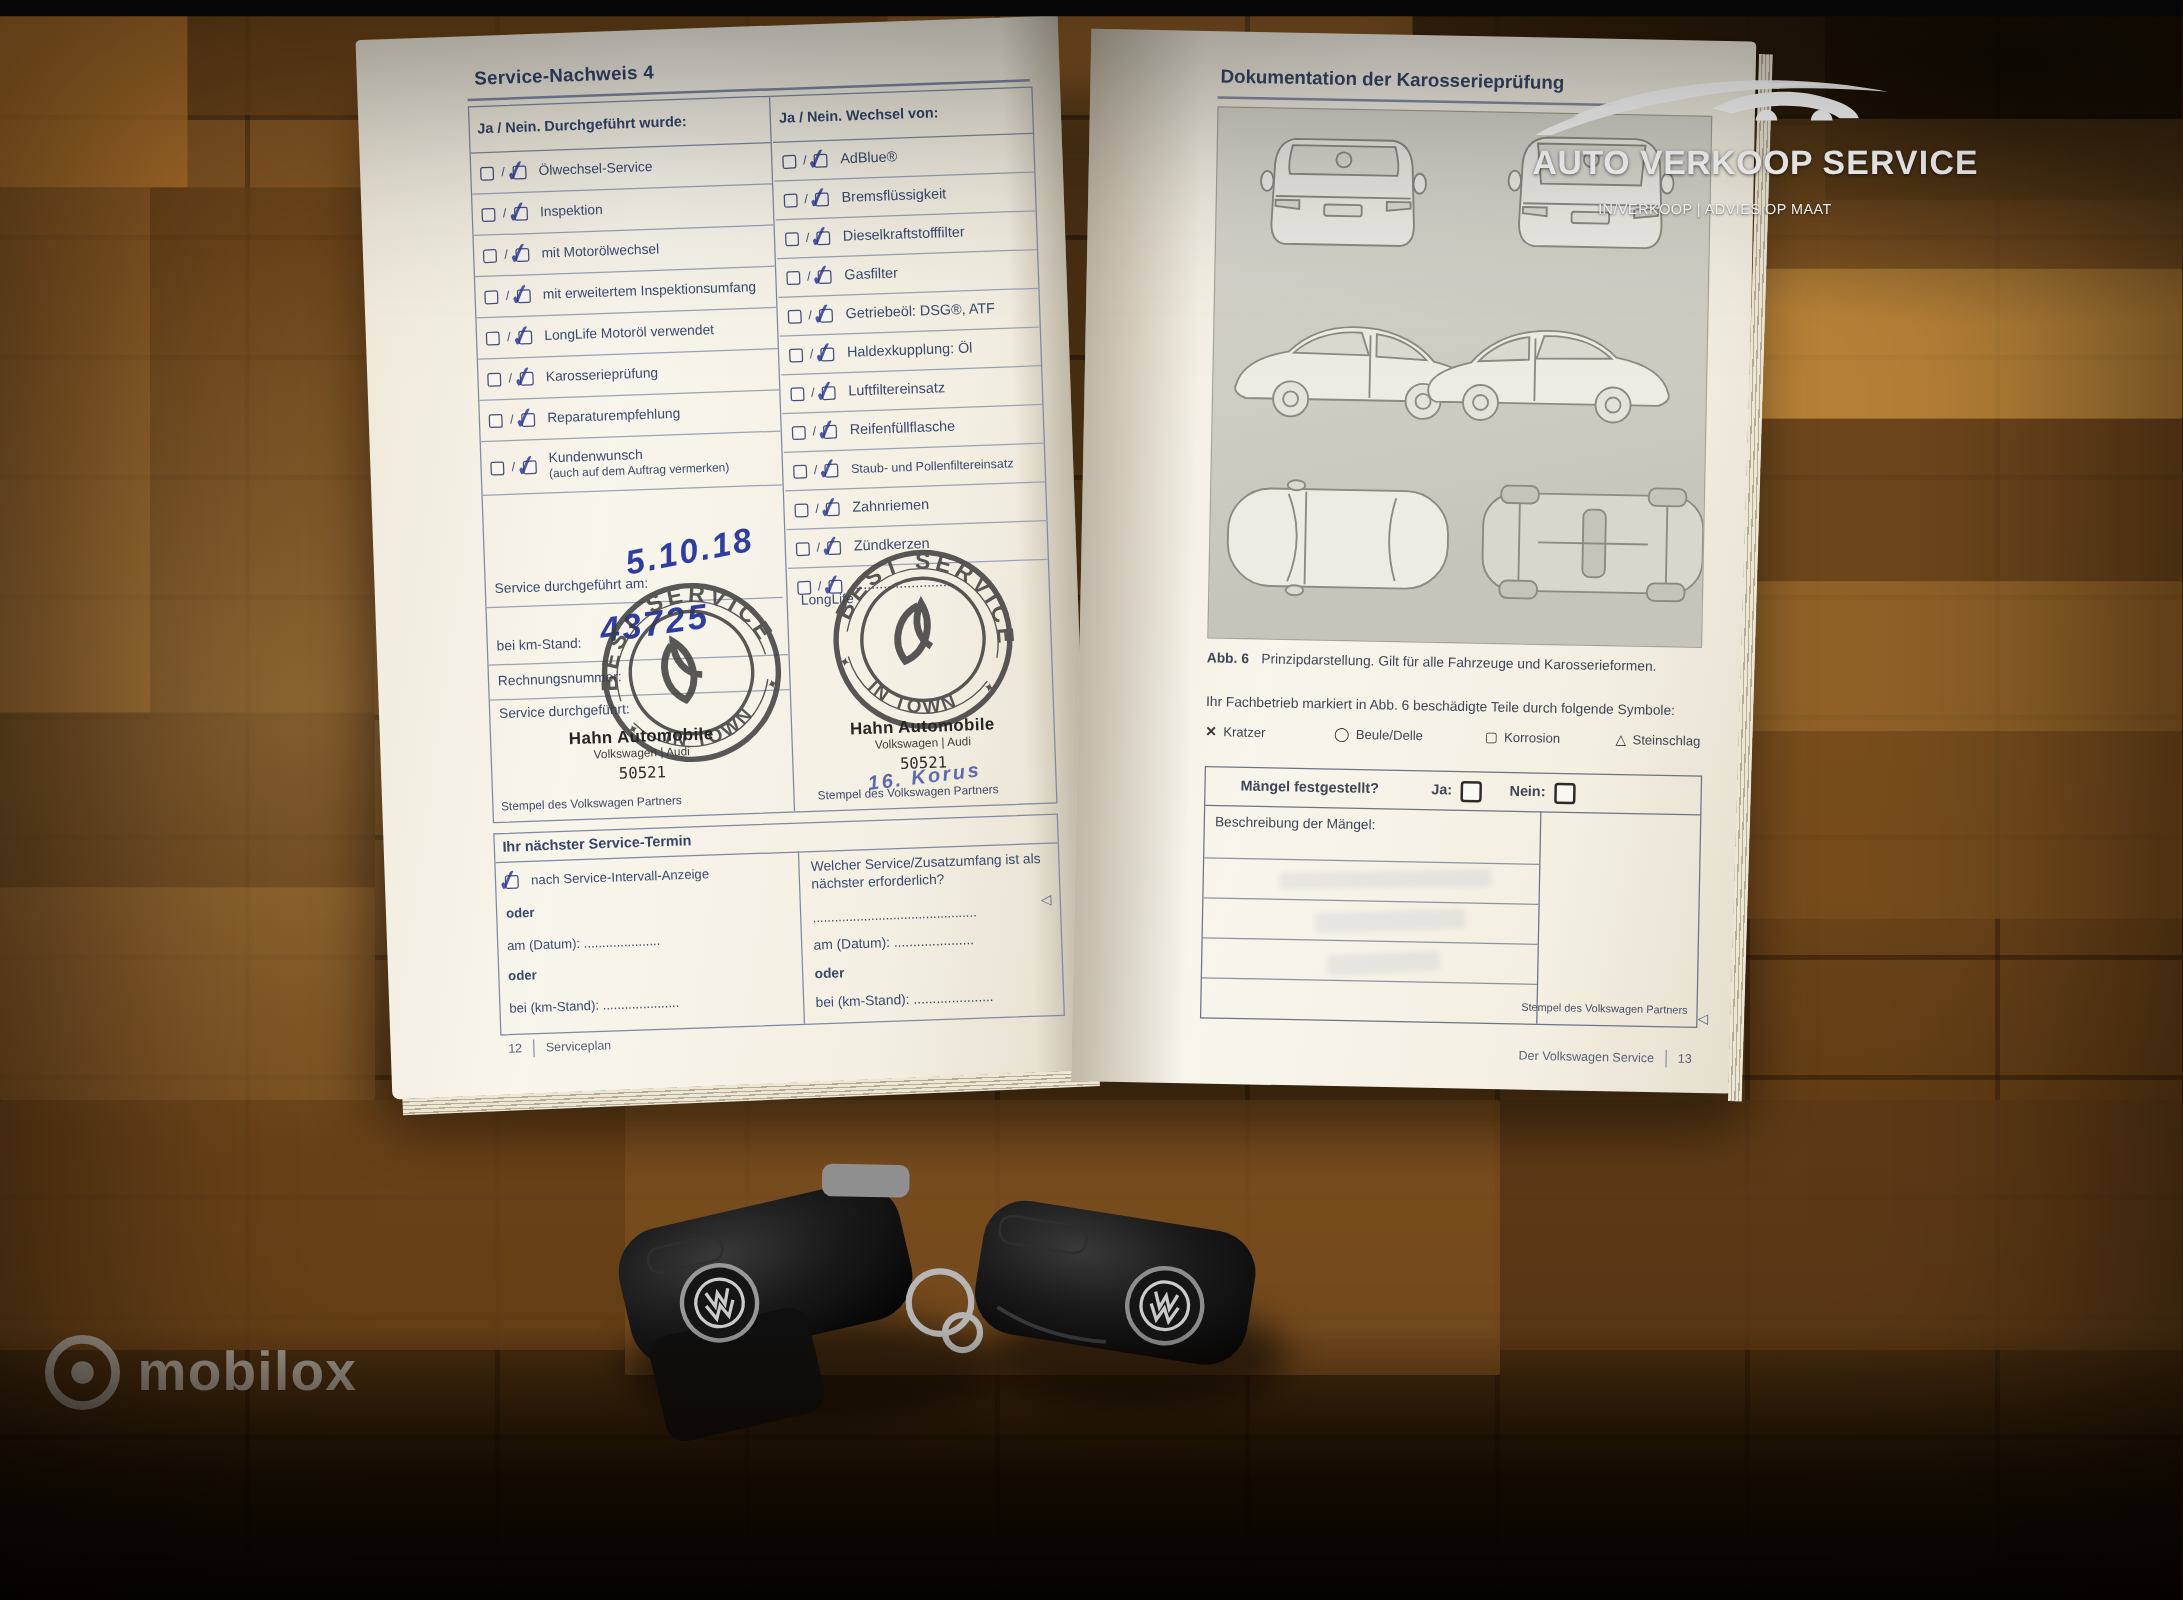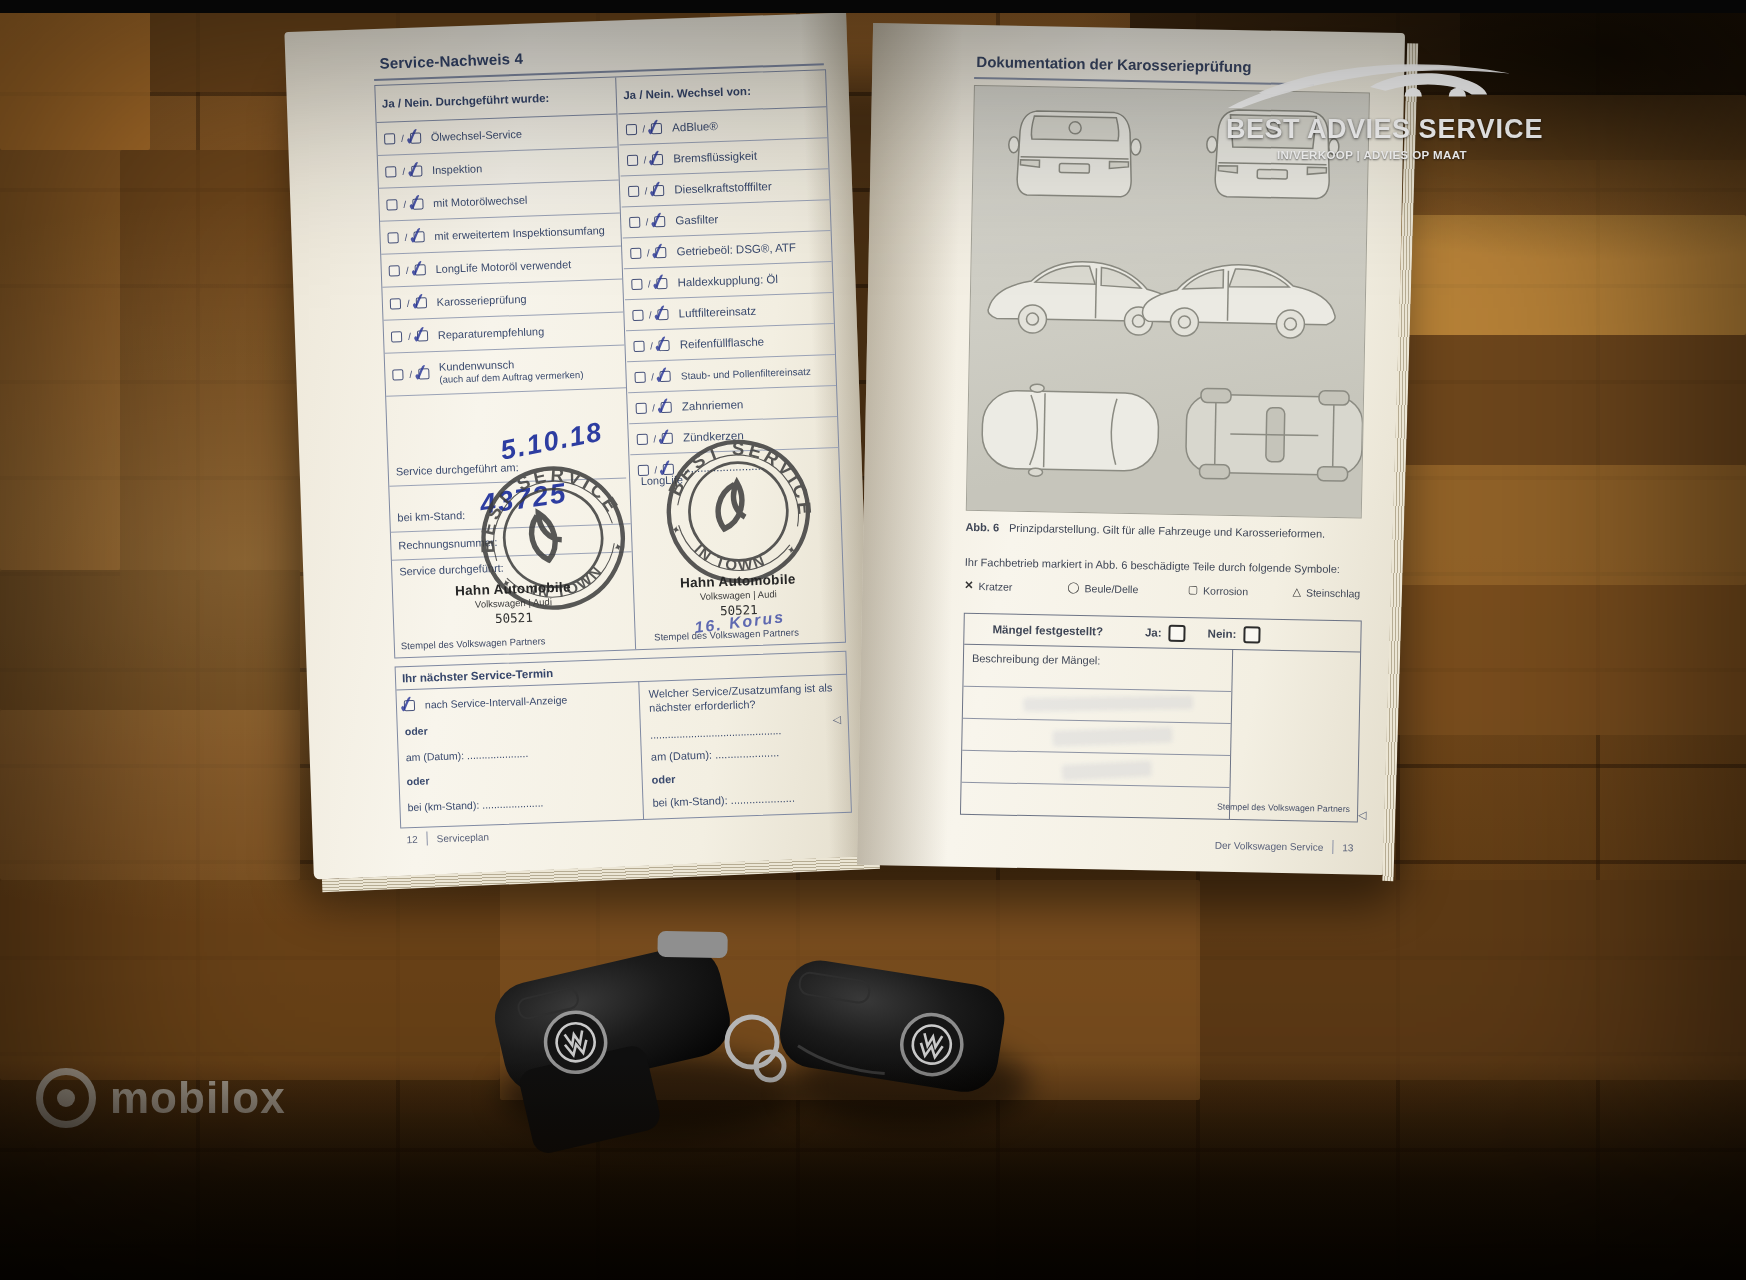--- a/index.html
+++ b/index.html
@@ -96,21 +96,21 @@
   .rp-footer{position:absolute;right:36px;top:808px;display:flex;align-items:center;gap:9px;
     font-size:10px;color:#59617a;}
   
   .keys{position:absolute;left:470px;top:920px;}
   .keyshadow{position:absolute;background:rgba(0,0,0,.55);border-radius:50%;filter:blur(14px);}
   
   .brand{position:absolute;left:1226px;top:58px;width:292px;color:#fff;}
   .brand-name{font-size:27px;font-weight:bold;letter-spacing:.5px;white-space:nowrap;
     text-shadow:0 1px 3px rgba(0,0,0,.6);}
   .brand-name .heavy{font-weight:900;letter-spacing:1px;}
-  .brand-tag{font-size:11.5px;font-weight:bold;letter-spacing:.4px;margin-top:4px;text-align:center;
+  .brand-tag{font-size:11.5px;font-weight:normal;letter-spacing:.4px;margin-top:16px;text-align:center;
     text-shadow:0 1px 2px rgba(0,0,0,.6);}
   .wm{position:absolute;left:36px;top:1068px;display:flex;align-items:center;gap:14px;opacity:.8;}
   .wm-icon{width:46px;height:46px;border:7px solid #bdb8af;border-radius:50%;position:relative;}
   .wm-icon::after{content:"";position:absolute;left:14px;top:14px;width:18px;height:18px;
     background:#bdb8af;border-radius:50%;}
   .wm-text{font-size:44px;font-weight:bold;color:#c2bdb4;letter-spacing:1px;}
 </style>
 </head>
 <body>
 
@@ -545,21 +545,21 @@
   <svg width="288" height="52" viewBox="0 0 300 54">
     <g fill="#ffffff">
       <path d="M2,52 C70,16 160,4 250,10 C160,12 76,28 16,52 Z" opacity=".95"></path>
       <path d="M34,36 C114,2 214,0 296,16 C208,8 118,16 50,38 Z" opacity=".95"></path>
       <path d="M150,30 C178,14 220,12 248,22 C262,26 270,32 272,38 L256,38 C238,26 200,24 166,34 Z"></path>
       <path d="M186,40 a9,9 0 0 1 18,0 Z"></path>
       <path d="M232,40 a9,9 0 0 1 18,0 Z"></path>
     </g>
   </svg>
   <div class="brand-name">
-    <span>BEST ADVIES</span> <span class="heavy">SERVICE</span>
+    <span>AUTO VERKOOP</span> <span class="heavy">SERVICE</span>
   </div>
   <div class="brand-tag">IN/VERKOOP | ADVIES OP MAAT</div>
 </div>
 
 <div class="wm">
   <span class="wm-icon"></span>
   <span class="wm-text">mobilox</span>
 </div>
 
 <div class="bottomshade"></div>

